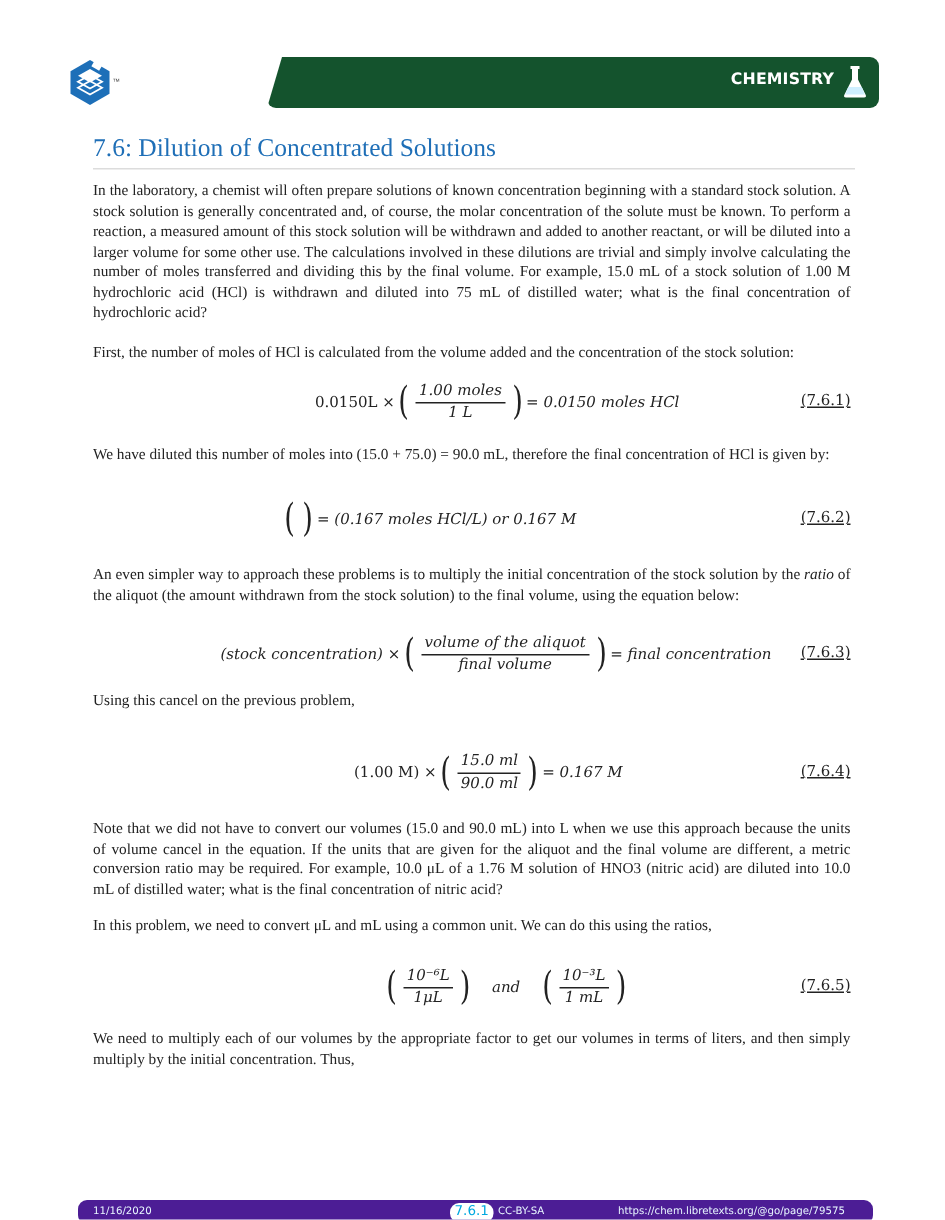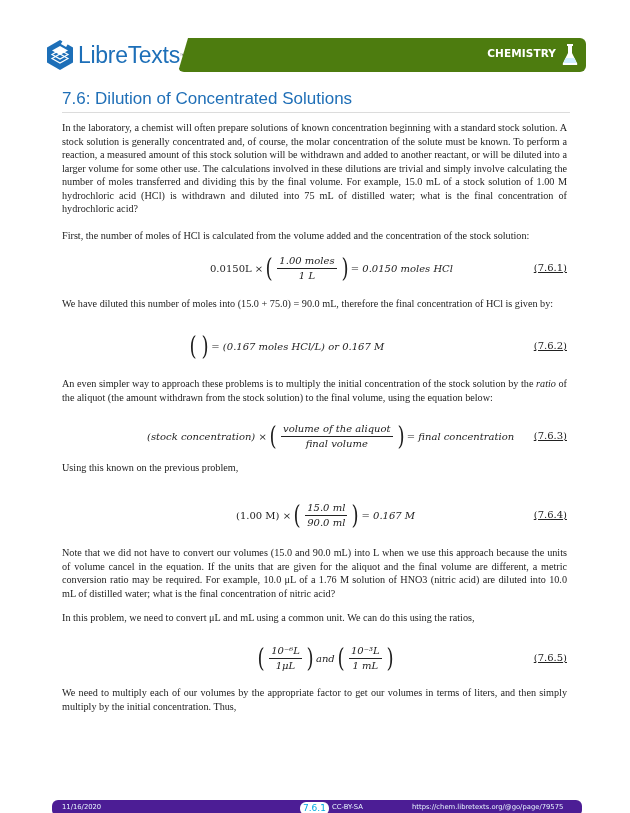--- a/index.html
+++ b/index.html
@@ -3,26 +3,26 @@
 <meta charset="utf-8">
 <style>
   html, body { margin: 0; padding: 0; background: #ffffff; }
   body { width: 630px; height: 813px; position: relative; overflow: hidden;
          font-family: "Liberation Serif", serif; color: #222; }
   .header { position: absolute; left: 0; top: 0; width: 630px; height: 80px; }
   .logo { position: absolute; left: 45px; top: 38px; height: 34px; display: flex; align-items: center; }
   .logo-text { font-family: "Liberation Sans", sans-serif; font-size: 23px; color: #1d6fb8; font-weight: 400; letter-spacing: -0.3px; margin-left: 3px; }
   .logo-tm { font-family: "Liberation Sans", sans-serif; font-size: 5px; color: #555; vertical-align: super; }
   .banner { position: absolute; left: 178px; top: 38px; width: 408px; height: 34px;
-            background: #4d7c0f; border-radius: 6px;
+            background: #14532d; border-radius: 6px;
             clip-path: polygon(10px 0, 100% 0, 100% 100%, 0 100%); }
   .banner-label { position: absolute; right: 30px; top: 9px; font-family: "DejaVu Sans", sans-serif;
                   font-weight: bold; font-size: 10.5px; color: #fff; letter-spacing: 0.1px; }
   .flask { position: absolute; right: 8px; top: 6px; }
-  .title { position: absolute; left: 62px; top: 89px; font-family: Liberation Sans, sans-serif;
+  .title { position: absolute; left: 62px; top: 89px; font-family: Liberation Serif, serif;
            font-size: 17px; color: #1f6fb7; }
   .title-rule { position: absolute; left: 62px; top: 112px; width: 508px; height: 1px; background: #dcdcdc; }
   .p { position: absolute; left: 62px; width: 505px; font-size: 10.2px; line-height: 13.5px; text-align: justify; }
   .p i { font-style: italic; }
   .eq { position: absolute; left: 62px; width: 505px; height: 36px; font-family: "DejaVu Serif", serif; font-size: 10px; }
   .eq .body { position: absolute; top: 0; display: flex; align-items: center; height: 36px; font-style: italic; white-space: nowrap; justify-content: space-between; }
   .eq .num { position: absolute; right: 0; top: 12px; font-style: normal; font-size: 10px; text-decoration: underline; }
   .frac { display: inline-flex; flex-direction: column; align-items: center; margin: 0 2px; }
   .frac .n { padding: 0 2px 1px; border-bottom: 0.8px solid #222; line-height: 12px; }
   .frac .d { padding-top: 1px; line-height: 12px; }
@@ -37,21 +37,20 @@
 
 <div class="header">
   <div class="logo">
     <svg width="30" height="32" viewBox="0 0 30 32">
       <polygon points="15,1 28,8.5 28,23.5 15,31 2,23.5 2,8.5" fill="#1d6fb8"></polygon>
       <polygon points="15,7 23,11.5 15,16 7,11.5" fill="#fff"></polygon>
       <polygon points="15,11 23,15.5 15,20 7,15.5" fill="none" stroke="#fff" stroke-width="1.2"></polygon>
       <polygon points="15,15 23,19.5 15,24 7,19.5" fill="none" stroke="#fff" stroke-width="1.2"></polygon>
       <rect x="17" y="2" width="6" height="5" fill="#fff" transform="rotate(30 20 4)"></rect>
     </svg>
-    <span class="logo-text">LibreTexts</span>
       <span class="logo-tm">™</span>
   </div>
   <div class="banner">
     <span class="banner-label">CHEMISTRY</span>
     <svg class="flask" width="16" height="22" viewBox="0 0 16 22">
       <rect x="5" y="0" width="6" height="2" fill="#fff"></rect>
       <path d="M6,2 L10,2 L10,9 L15,19 Q16,21 14,21 L2,21 Q0,21 1,19 L6,9 Z" fill="#fff"></path>
       <path d="M3.5,14 L12.5,14 L14.5,19 L1.5,19 Z" fill="#cfefff"></path>
     </svg>
   </div>
@@ -97,21 +96,21 @@
     <span class="frac">
         <span class="n">volume of the aliquot</span>
         <span class="d">final volume</span>
       </span>
     <span class="paren">)</span>
     <span>= final concentration</span>
   </div>
   <span class="num">(7.6.3)</span>
 </div>
 
-<div class="p" style="top:461px">Using this known on the previous problem,</div>
+<div class="p" style="top:461px">Using this cancel on the previous problem,</div>
 
 <div class="eq" style="top:497px">
   <div class="body" style="left:174px">
     <span class="up">(1.00 M) ×</span>
     <span class="paren">(</span>
     <span class="frac">
         <span class="n">15.0 ml</span>
         <span class="d">90.0 ml</span>
       </span>
     <span class="paren">)</span>
@@ -124,21 +123,21 @@
 <div class="p" style="top:611px">In this problem, we need to convert μL and mL using a common unit. We can do this using the ratios,</div>
 
 <div class="eq" style="top:640px">
   <div class="body" style="left:193px">
     <span class="paren">(</span>
     <span class="frac">
         <span class="n">10⁻⁶L</span>
         <span class="d">1μL</span>
       </span>
     <span class="paren">)</span>
-    <span style="margin:0 0">and</span>
+    <span style="margin:0 12px">and</span>
     <span class="paren">(</span>
     <span class="frac">
         <span class="n">10⁻³L</span>
         <span class="d">1 mL</span>
       </span>
     <span class="paren">)</span>
   </div>
   <span class="num">(7.6.5)</span>
 </div>
 

